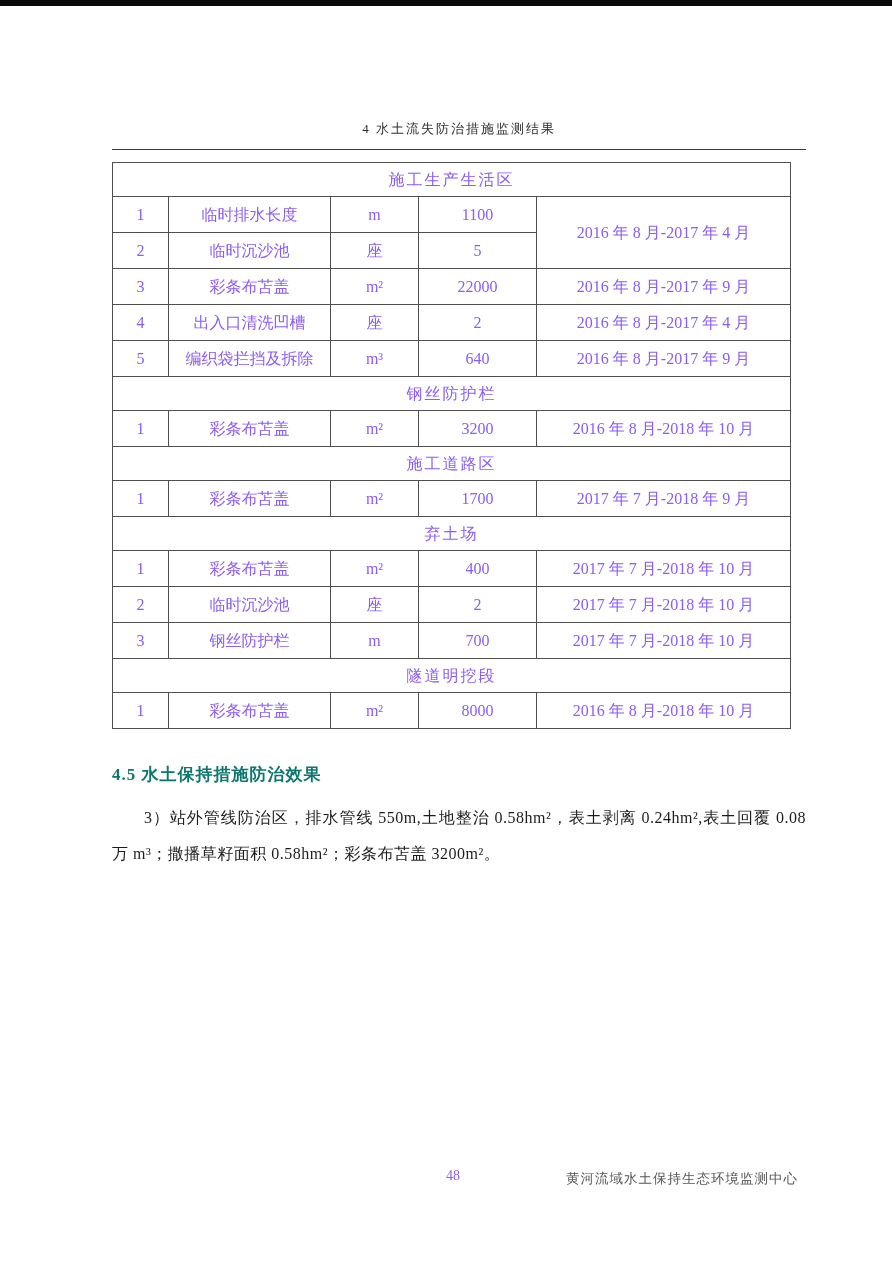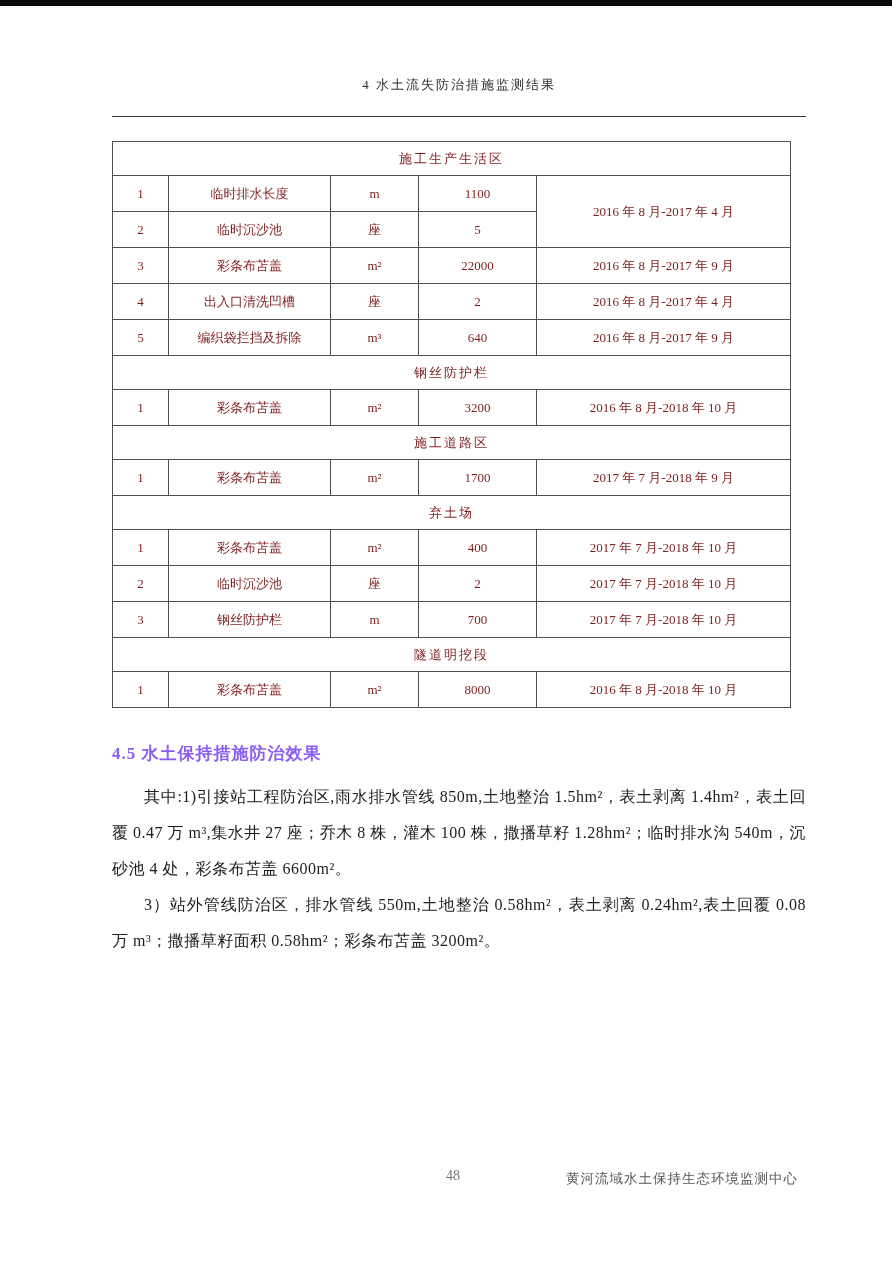--- a/index.html
+++ b/index.html
@@ -11,51 +11,51 @@
     position:relative;
     overflow:hidden;
   }
   .top-strip{
     position:absolute;top:0;left:0;width:892px;height:6px;background:#0a0a0a;
   }
   .page{
     position:absolute;top:0;left:112px;width:694px;
   }
   .doc-header{
-    margin-top:76px;
+    margin-top:120px;
     text-align:center;
     font-size:13px;
     letter-spacing:2px;
     color:#2e2e2e;
-    padding-bottom:22px;
+    padding-bottom:11px;
     border-bottom:1.5px solid #3a3a3a;
   }
   table.measures{
-    margin-top:24px;
+    margin-top:12px;
     border-collapse:collapse;
     width:678px;
     table-layout:fixed;
-    font-size:13px;
-    color:#7f1d1d;
+    font-size:16px;
+    color:#8b5cf6;
   }
   table.measures td{
     border:1px solid #4f4f4f;
     text-align:center;
     vertical-align:middle;
     padding:2px 4px;
     line-height:1.35;
   }
   td.section-cell{height:29px;letter-spacing:2px;}
   td.data-cell{height:31px;}
   .heading{
     margin-top:34px;
     margin-bottom:14px;
     font-weight:bold;
     font-size:17px;
-    color:#8b5cf6;
+    color:#0f766e;
     letter-spacing:1px;
   }
   .para{
     margin:0;
     font-size:16px;
     line-height:36px;
     text-align:justify;
     text-indent:2em;
     color:#1c1c1c;
     letter-spacing:0.5px;
@@ -63,21 +63,21 @@
   .footer{
     position:absolute;
     top:1168px;
     left:112px;
     width:694px;
     height:24px;
   }
   .page-num{
     position:absolute;left:0;right:12px;
     text-align:center;
-    font-size:14px;color:#737373;
+    font-size:14px;color:#8b5cf6;
   }
   .footer-org{
     position:absolute;right:8px;top:2px;
     font-size:13.5px;color:#555;
     letter-spacing:1px;
   }
 </style>
 </head>
 <body>
 
@@ -186,21 +186,20 @@
           <td class="data-cell">m²</td>
           <td class="data-cell">8000</td>
           <td class="data-cell">2016 年 8 月-2018 年 10 月</td>
         </tr>
       </tbody>
   </table>
 
   <div class="heading">4.5 水土保持措施防治效果</div>
 
   <div id="paragraphs">
-      <p class="para">其中:1)引接站工程防治区,雨水排水管线 850m,土地整治 1.5hm²，表土剥离 1.4hm²，表土回覆 0.47 万 m³,集水井 27 座；乔木 8 株，灌木 100 株，撒播草籽 1.28hm²；临时排水沟 540m，沉砂池 4 处，彩条布苫盖 6600m²。</p>
       <p class="para">3）站外管线防治区，排水管线 550m,土地整治 0.58hm²，表土剥离 0.24hm²,表土回覆 0.08 万 m³；撒播草籽面积 0.58hm²；彩条布苫盖 3200m²。</p>
     </div>
 
 </div>
 
 <div class="footer">
   <div class="page-num">48</div>
   <div class="footer-org">黄河流域水土保持生态环境监测中心</div>
 </div>
 

